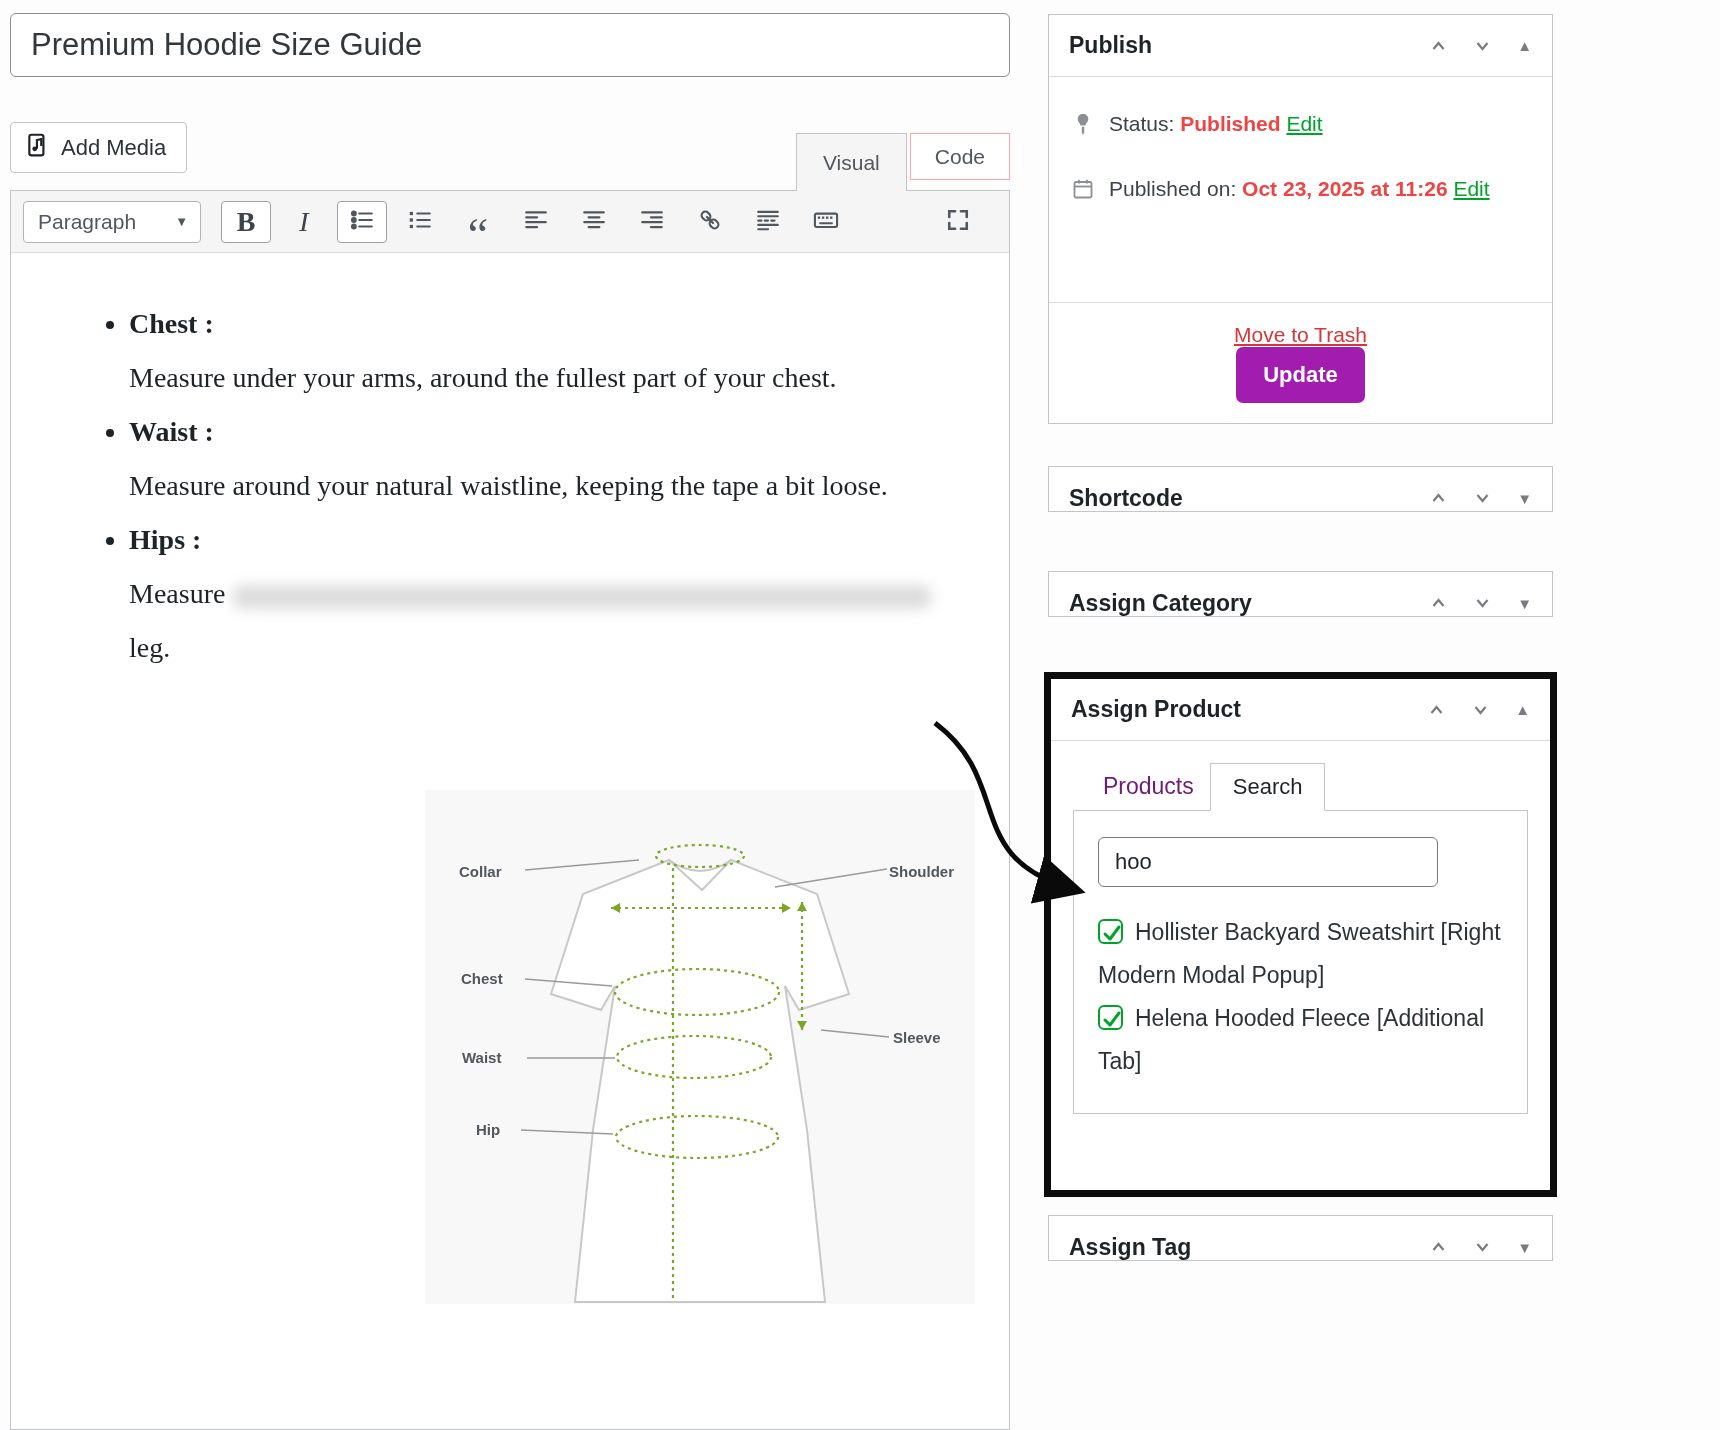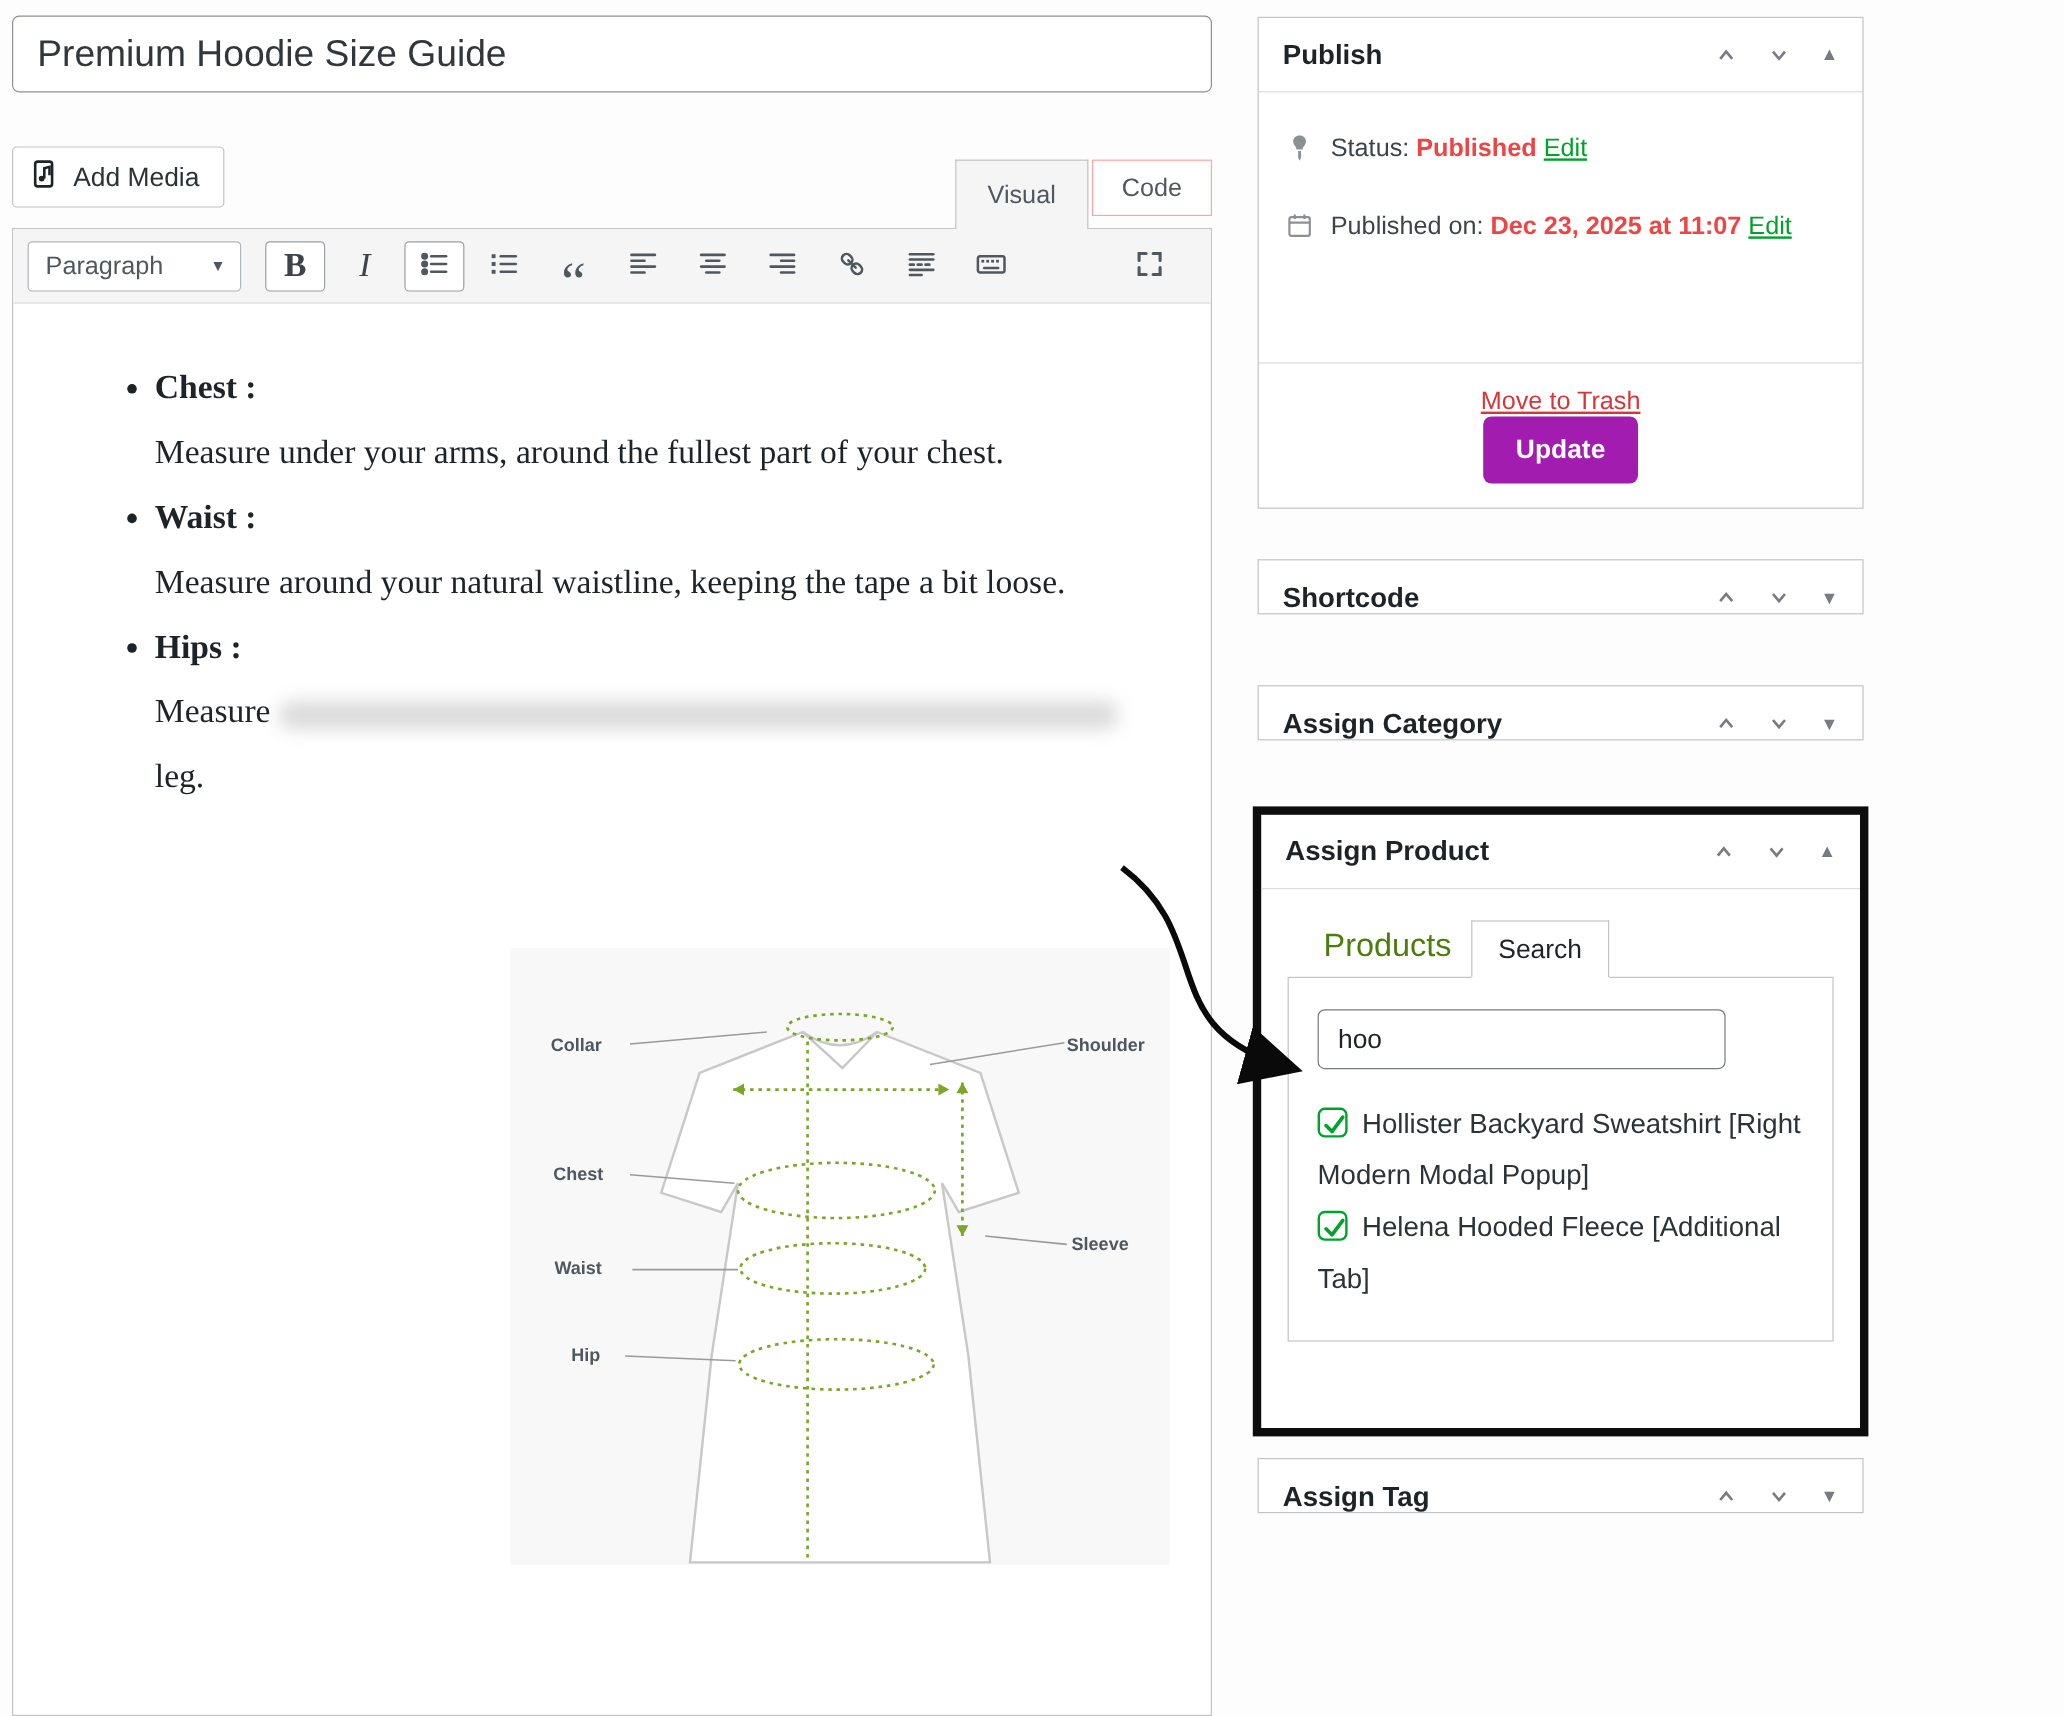--- a/index.html
+++ b/index.html
@@ -83,21 +83,21 @@
 
   .collapsed{height:46px;}
   .shortcode-panel{top:466px;}
   .category-panel{top:571px;}
   .tag-panel{top:1215px;}
 
   .product-wrap{position:absolute;left:1044px;top:672px;width:513px;height:525px;box-sizing:border-box;
     border:7px solid #0d0d0d;background:#fff;z-index:5;}
   .prod-body{padding:22px 22px 0;}
   .prod-tabs{display:flex;align-items:flex-end;margin-left:14px;}
-  .tab-products{color:#4d7c0f;font-size:27px;padding:10px 16px;cursor:pointer;}
+  .tab-products{color:#701a75;font-size:23px;padding:10px 16px;cursor:pointer;}
   .tab-search{font-size:22px;color:#1d2327;padding:10px 22px;border:1px solid #c3c4c7;border-bottom:1px solid #fff;
     background:#fff;position:relative;z-index:2;margin-bottom:-1px;cursor:pointer;}
   .prod-box{border:1px solid #c3c4c7;padding:26px 24px 30px;}
   .search-input{width:340px;height:50px;box-sizing:border-box;border:1.5px solid #767b80;border-radius:6px;
     font-size:22px;padding:0 16px;color:#1d2327;font-family:inherit;}
   .results{margin-top:24px;}
   .result{font-size:23px;line-height:43px;color:#2c3338;cursor:pointer;}
   .checkbox{display:inline-block;width:25px;height:25px;box-sizing:border-box;border:2px solid #00a32a;
     border-radius:6px;margin-right:12px;vertical-align:-4px;background:#fff;position:relative;cursor:pointer;}
   .checkbox svg{position:absolute;left:0;top:0;}
@@ -312,21 +312,21 @@
         <span class="strongval">Published</span>
         <span class="edit-link">Edit</span>
       </div>
       <div class="pub-row">
         <span class="row-icon"><svg width="24" height="24" viewBox="0 0 24 24">
               <rect x="3.5" y="5" width="17" height="15.5" rx="1.5" fill="none" stroke="#8c8f94" stroke-width="1.8"></rect>
               <line x1="3.5" y1="9.5" x2="20.5" y2="9.5" stroke="#8c8f94" stroke-width="1.8"></line>
               <line x1="8" y1="2.8" x2="8" y2="6.5" stroke="#8c8f94" stroke-width="1.8"></line>
               <line x1="16" y1="2.8" x2="16" y2="6.5" stroke="#8c8f94" stroke-width="1.8"></line>
             </svg></span><span>Published on:</span>
-        <span class="strongval">Dec 23, 2025 at 11:07</span>
+        <span class="strongval">Oct 23, 2025 at 11:26</span>
         <span class="edit-link">Edit</span>
       </div>
     </div>
     <div class="pub-footer">
       <span class="trash-link">Move to Trash</span>
       <button class="update-btn">Update</button>
     </div>
   </section>
 
   <section class="panel collapsed shortcode-panel">

